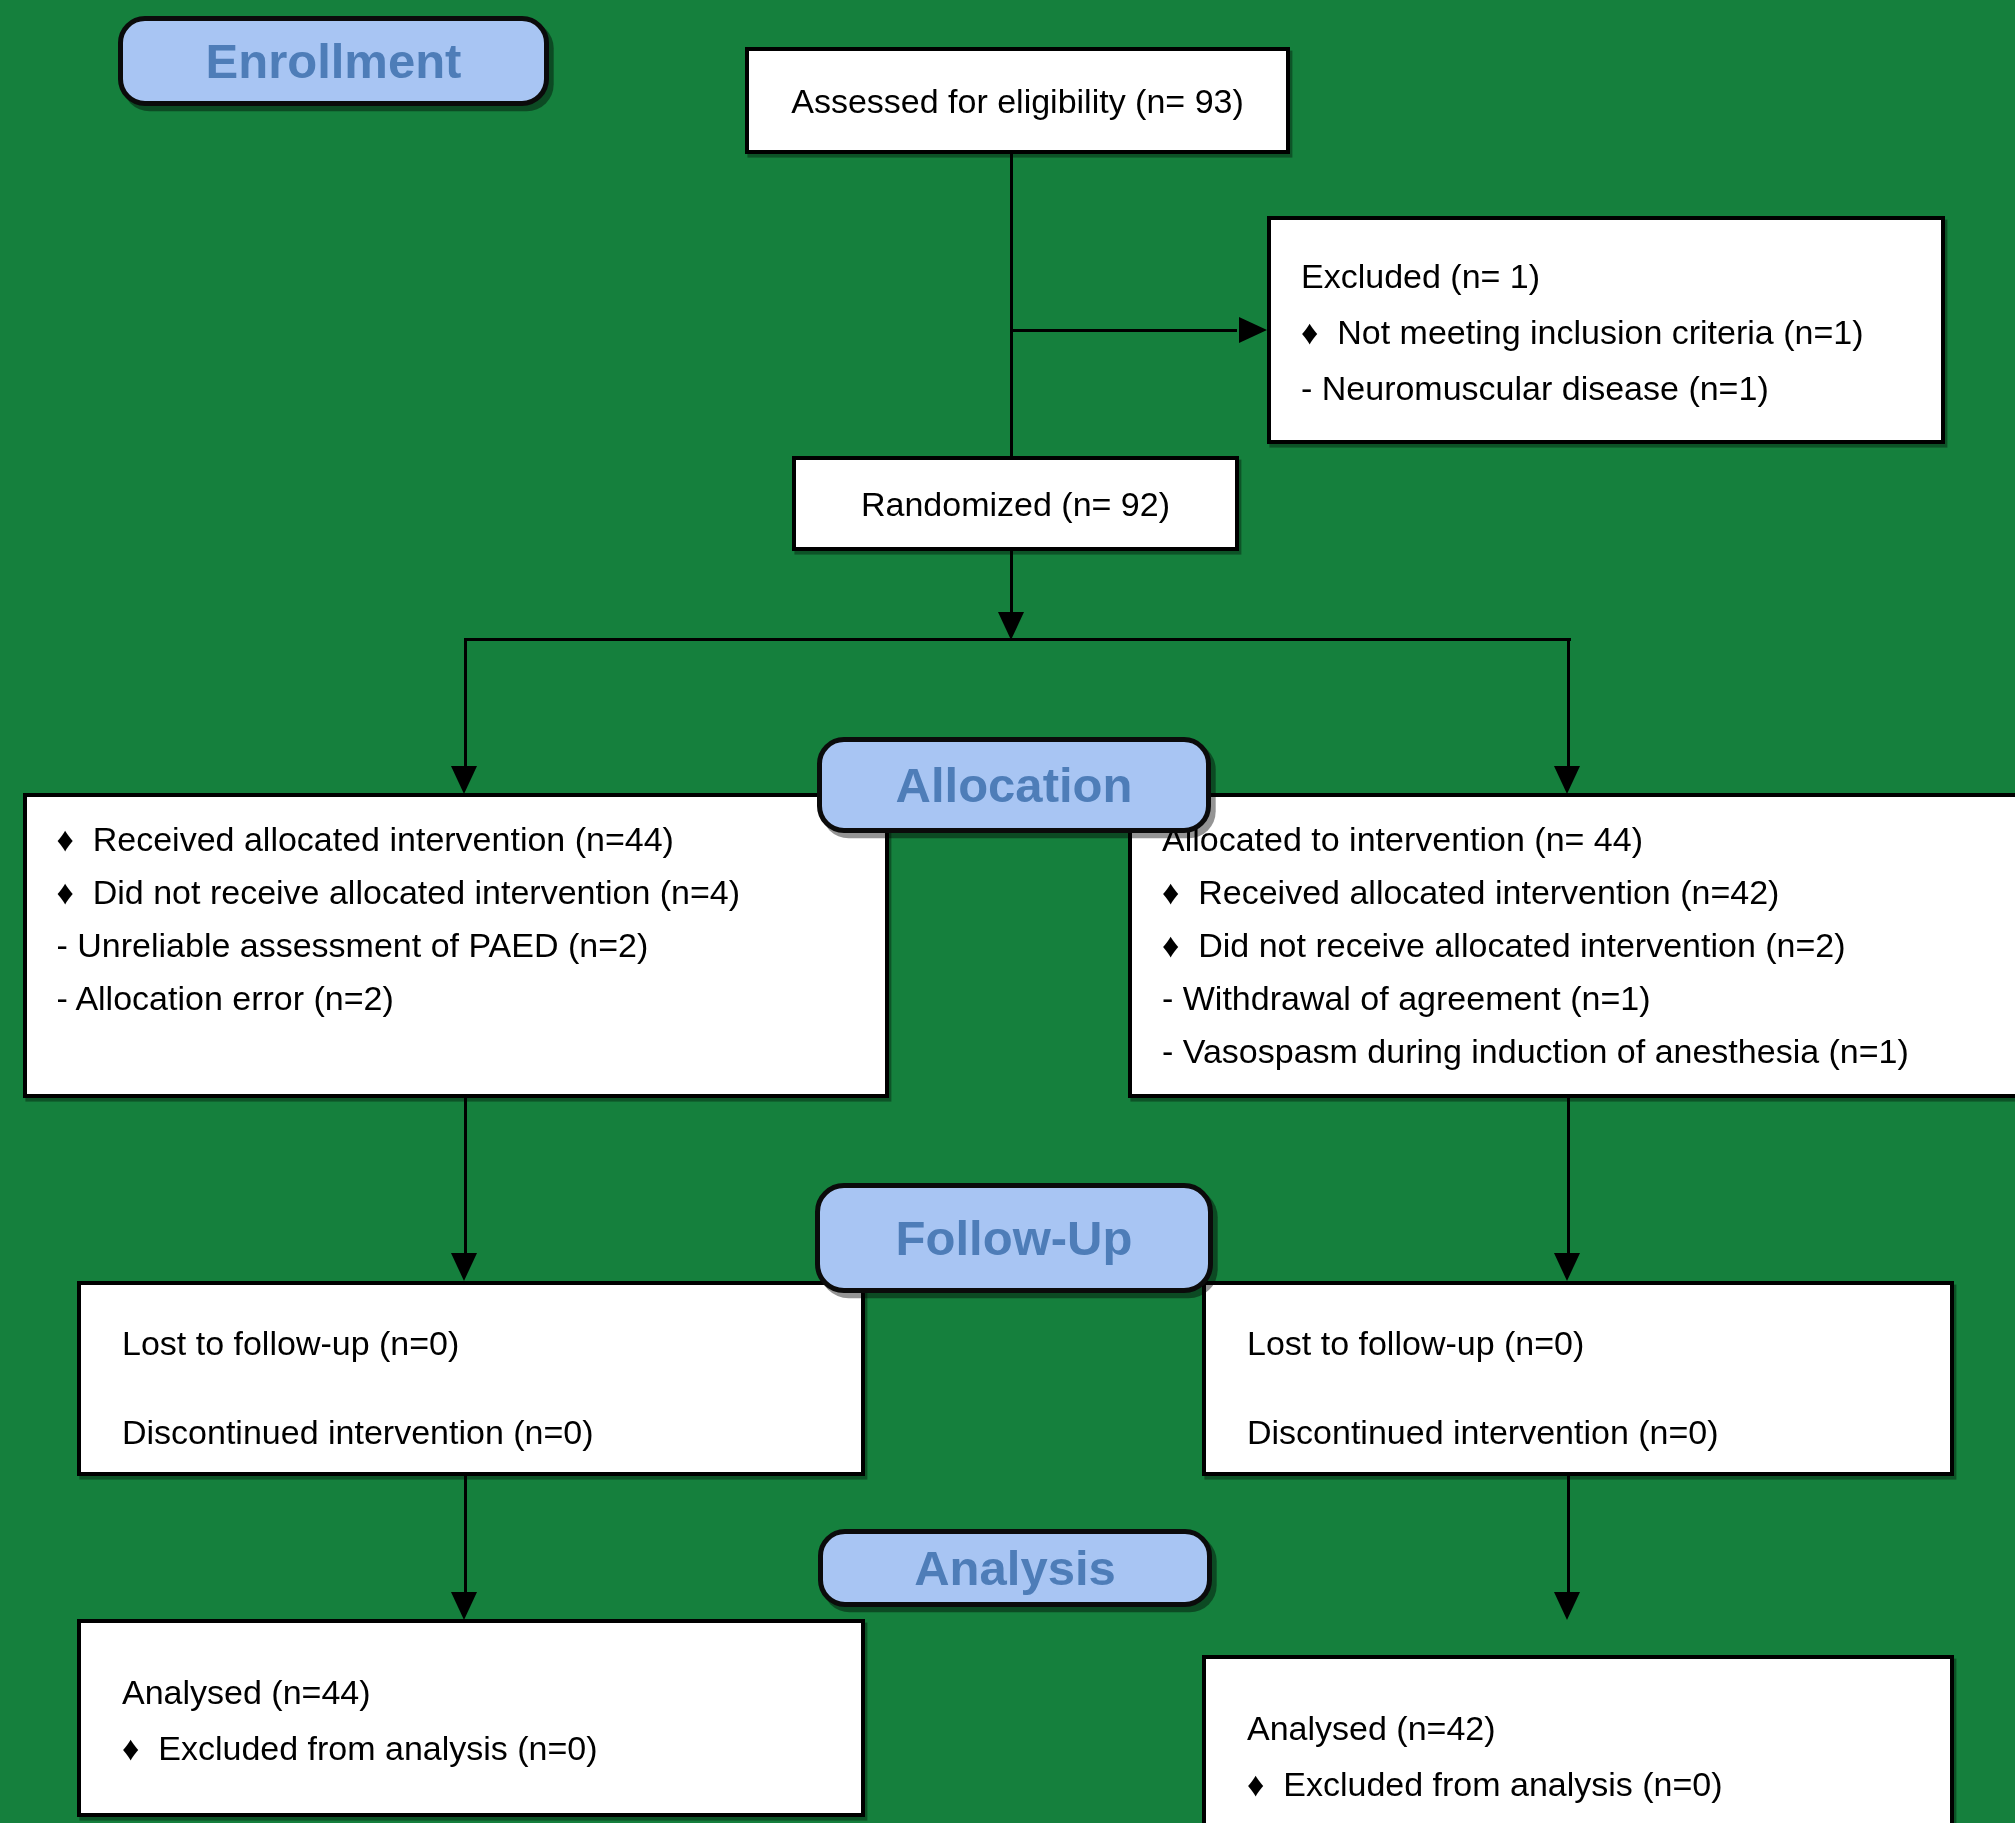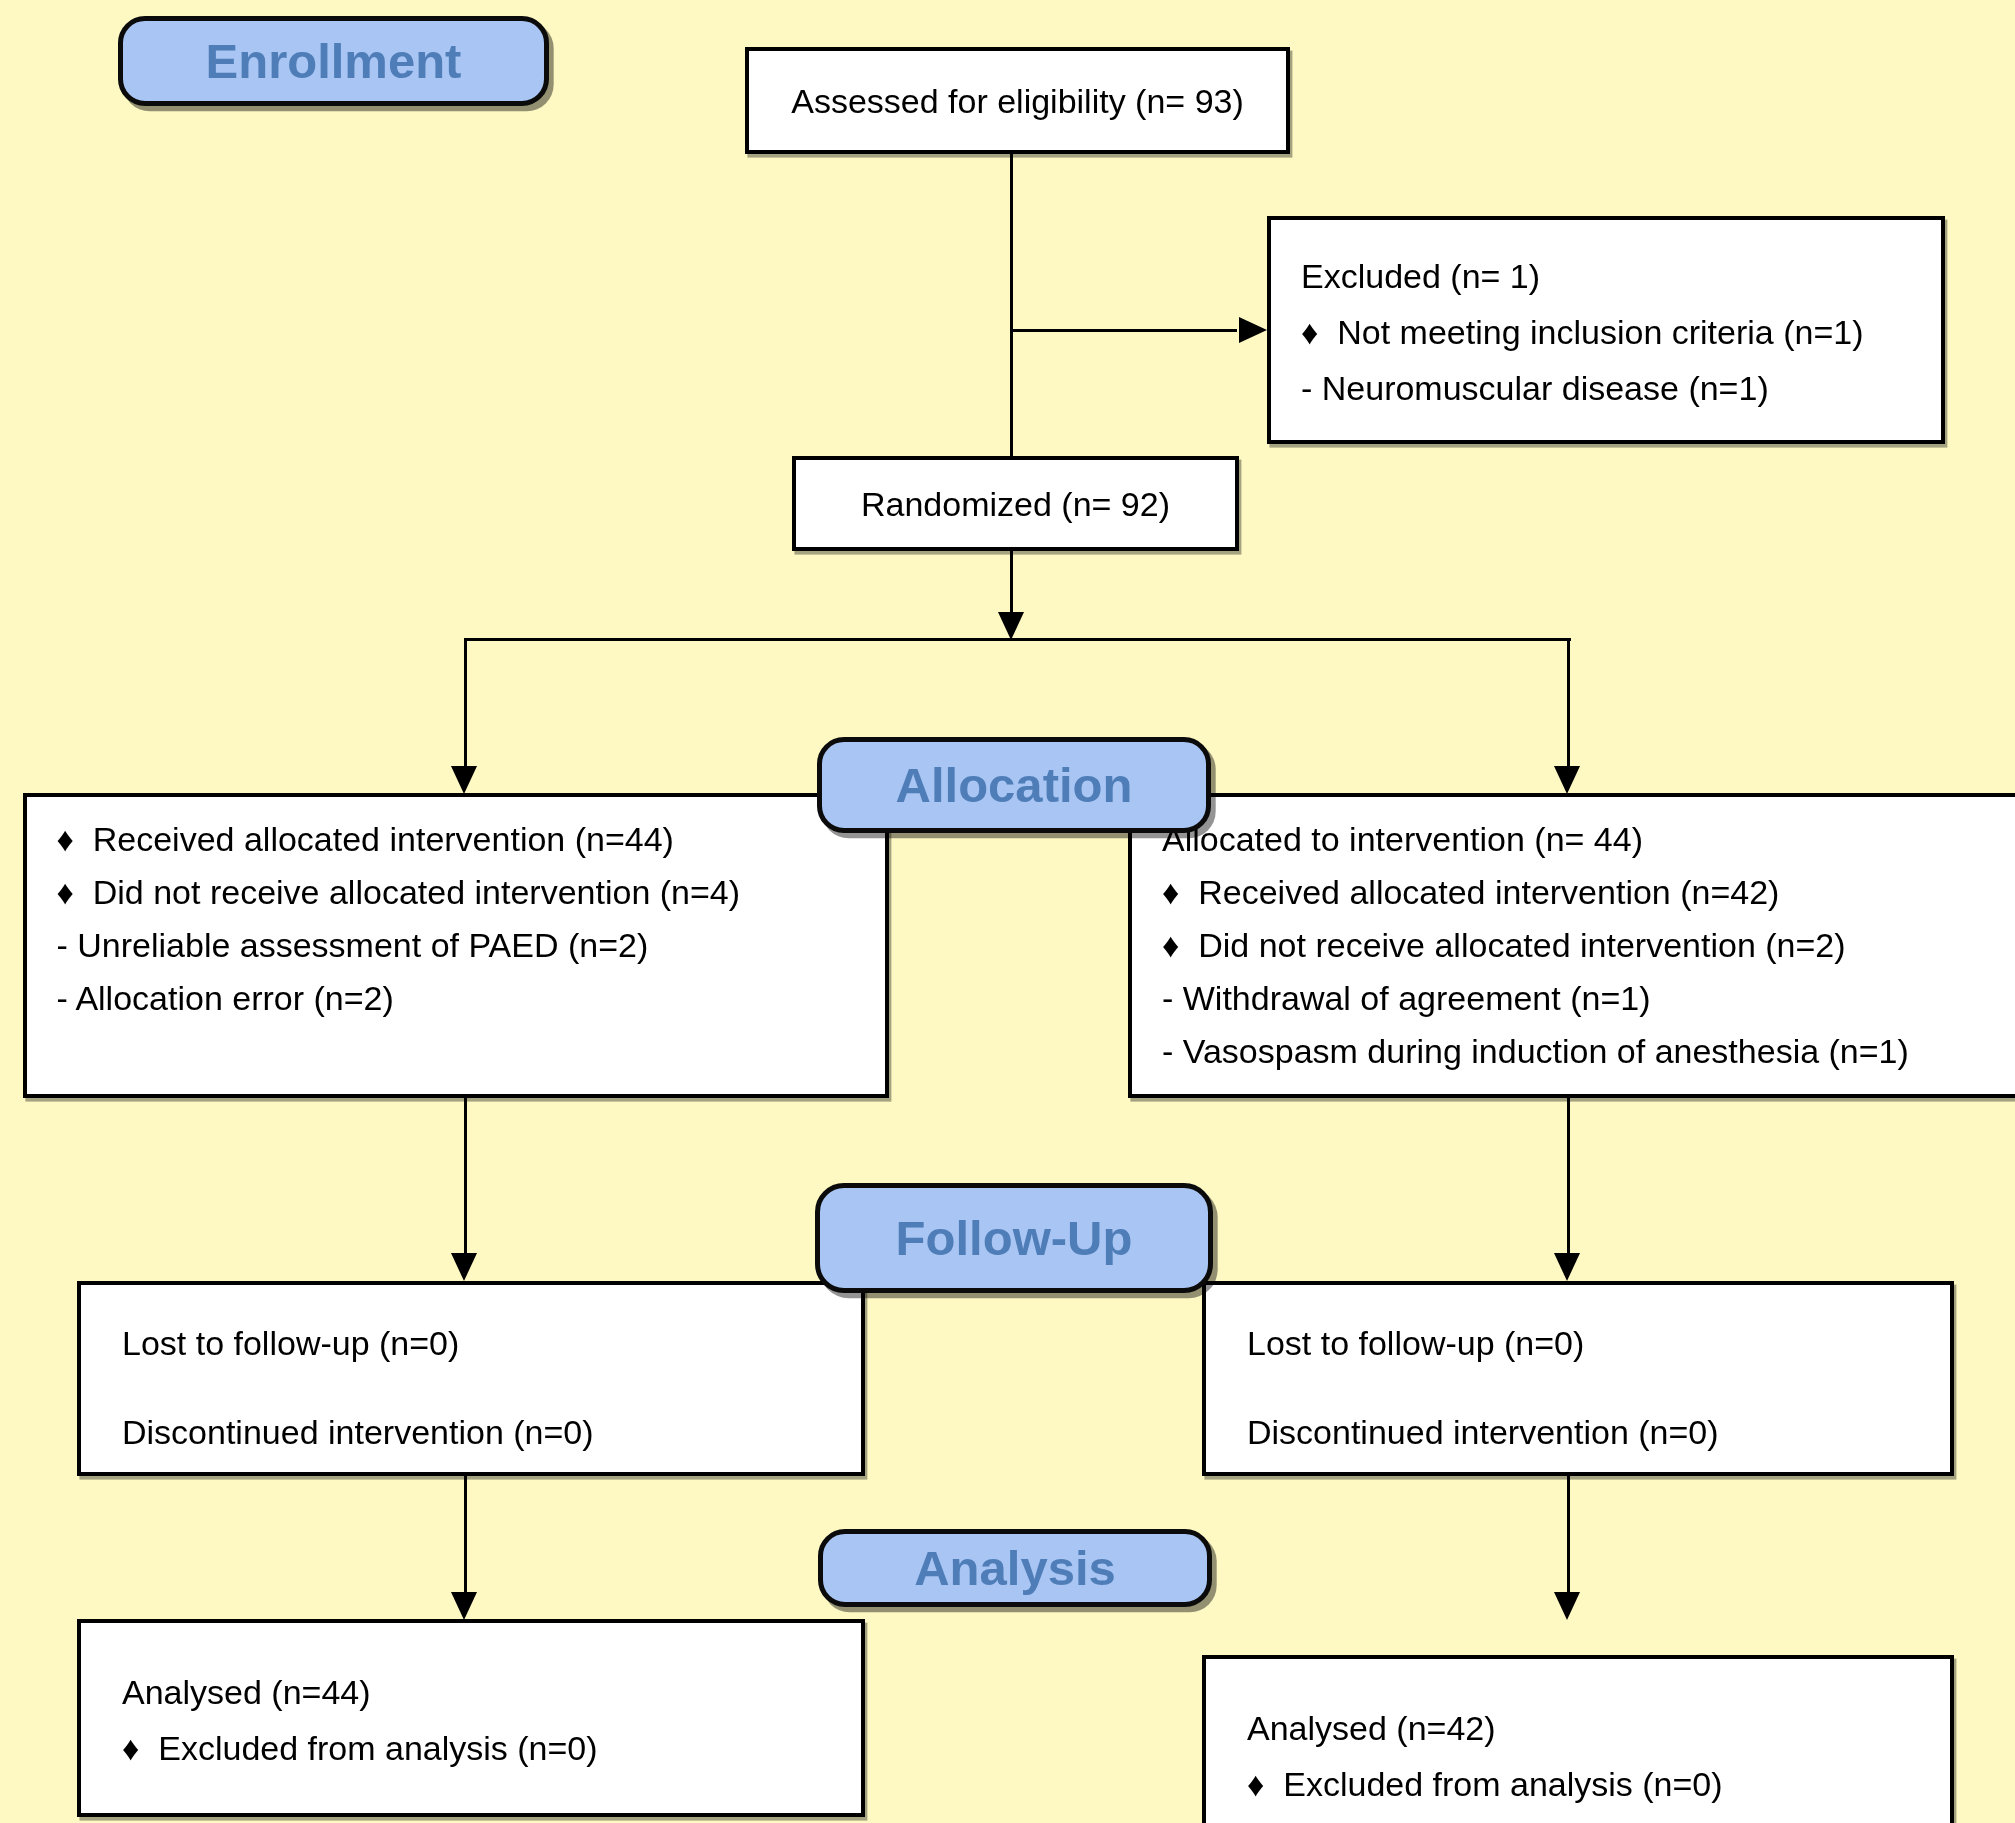--- a/index.html
+++ b/index.html
@@ -4,21 +4,21 @@
 <style>
   html, body {
     margin: 0;
     padding: 0;
     background: #ffffff;
   }
   #canvas {
     position: relative;
     width: 2015px;
     height: 1823px;
-    background: #fef9c3;
+    background: #15803d;
     font-family: "Liberation Sans", sans-serif;
     color: #000000;
     overflow: hidden;
   }
 
   
   .box {
     position: absolute;
     background: #ffffff;
     border: 4.1px solid #000000;

